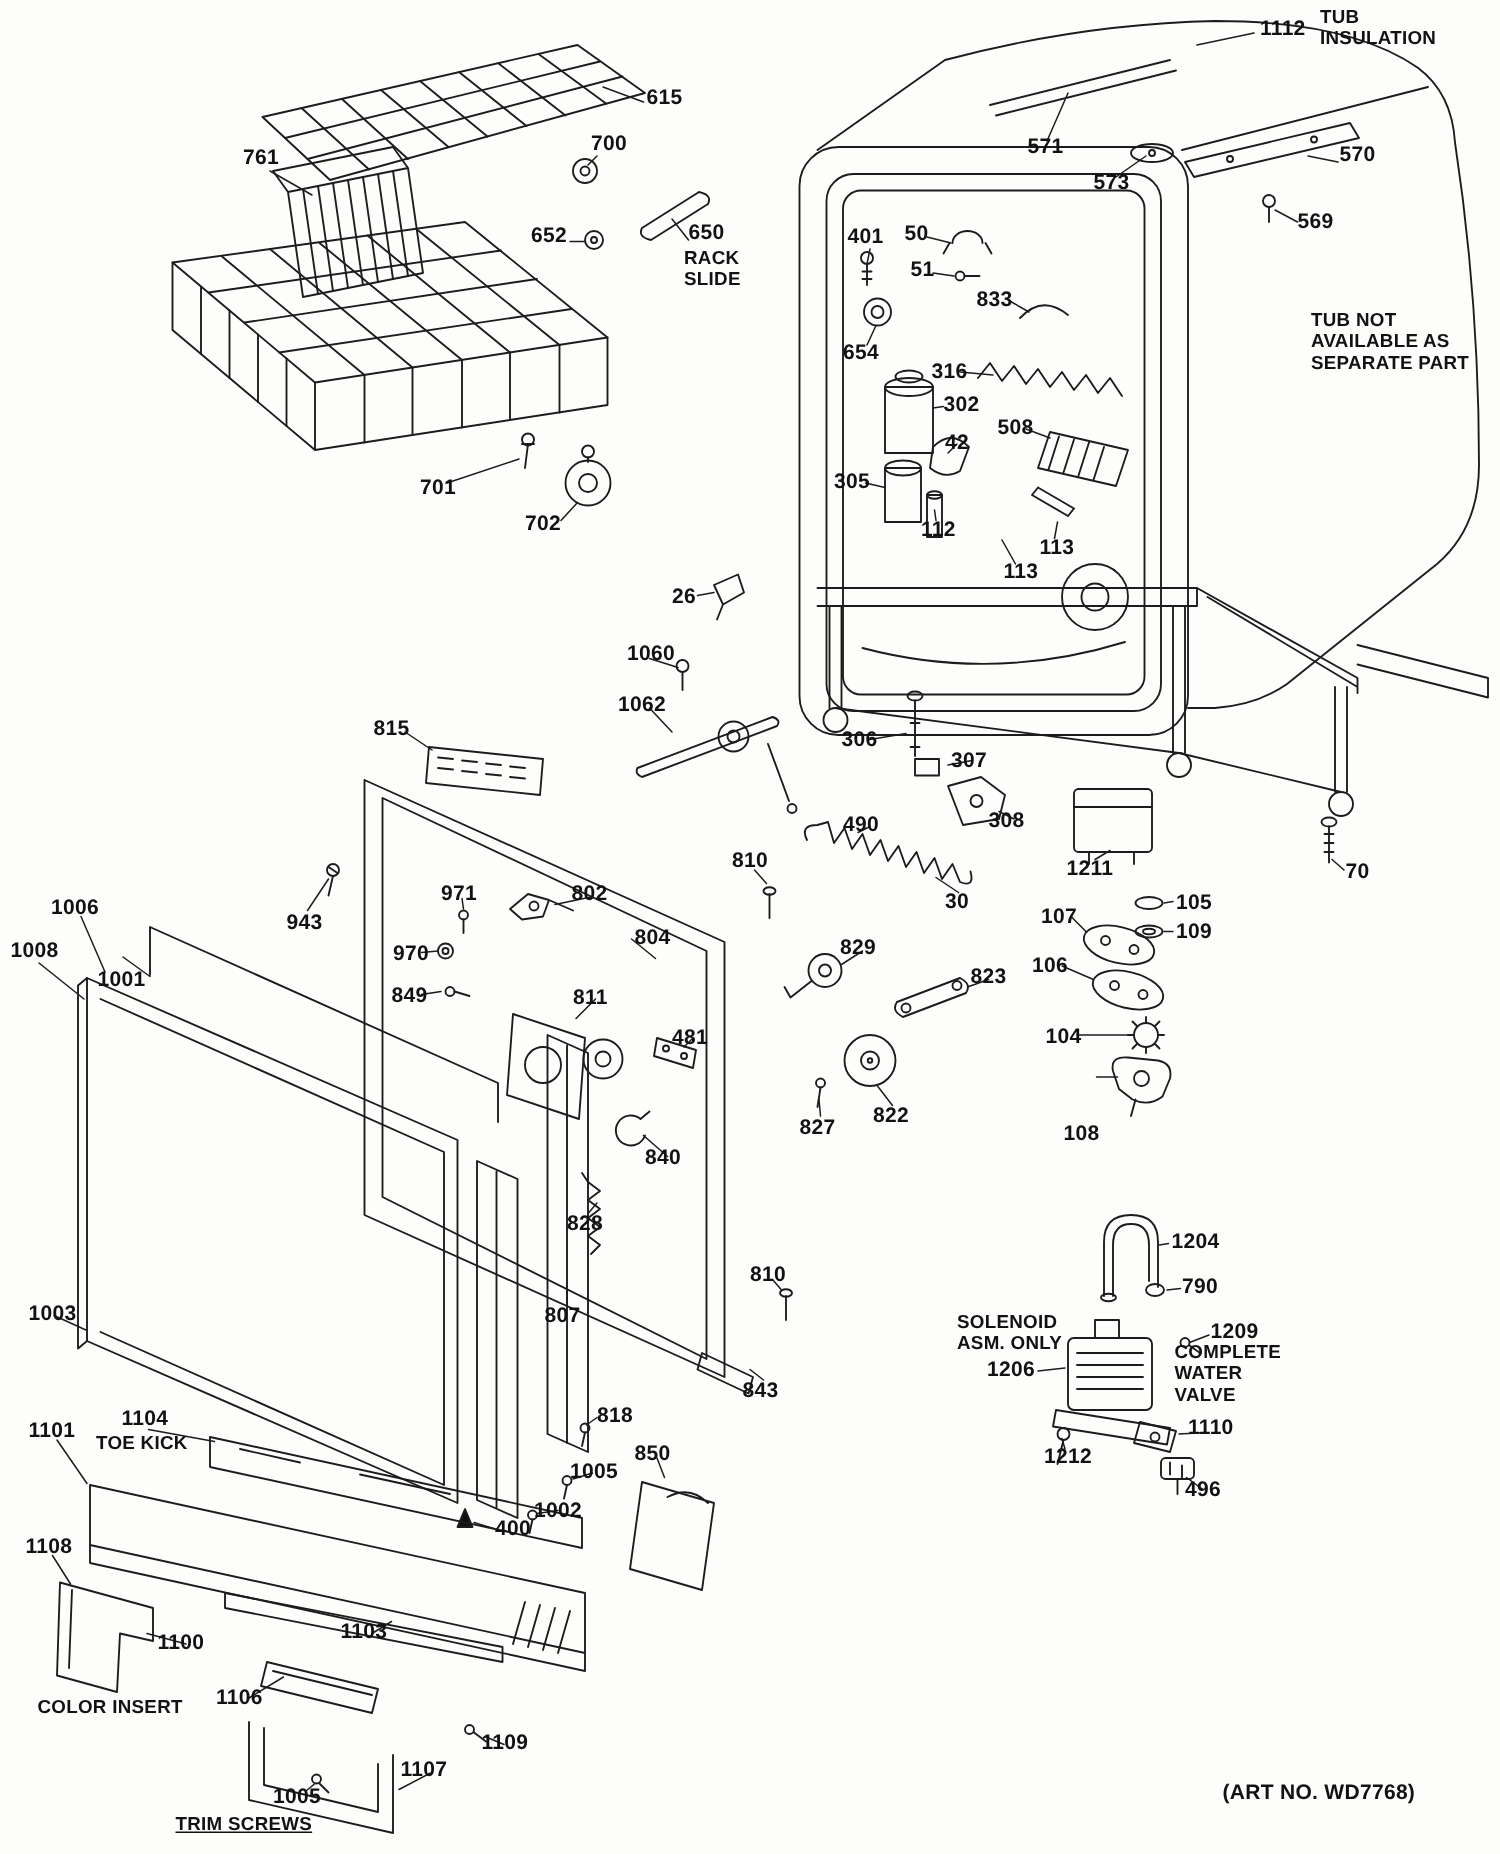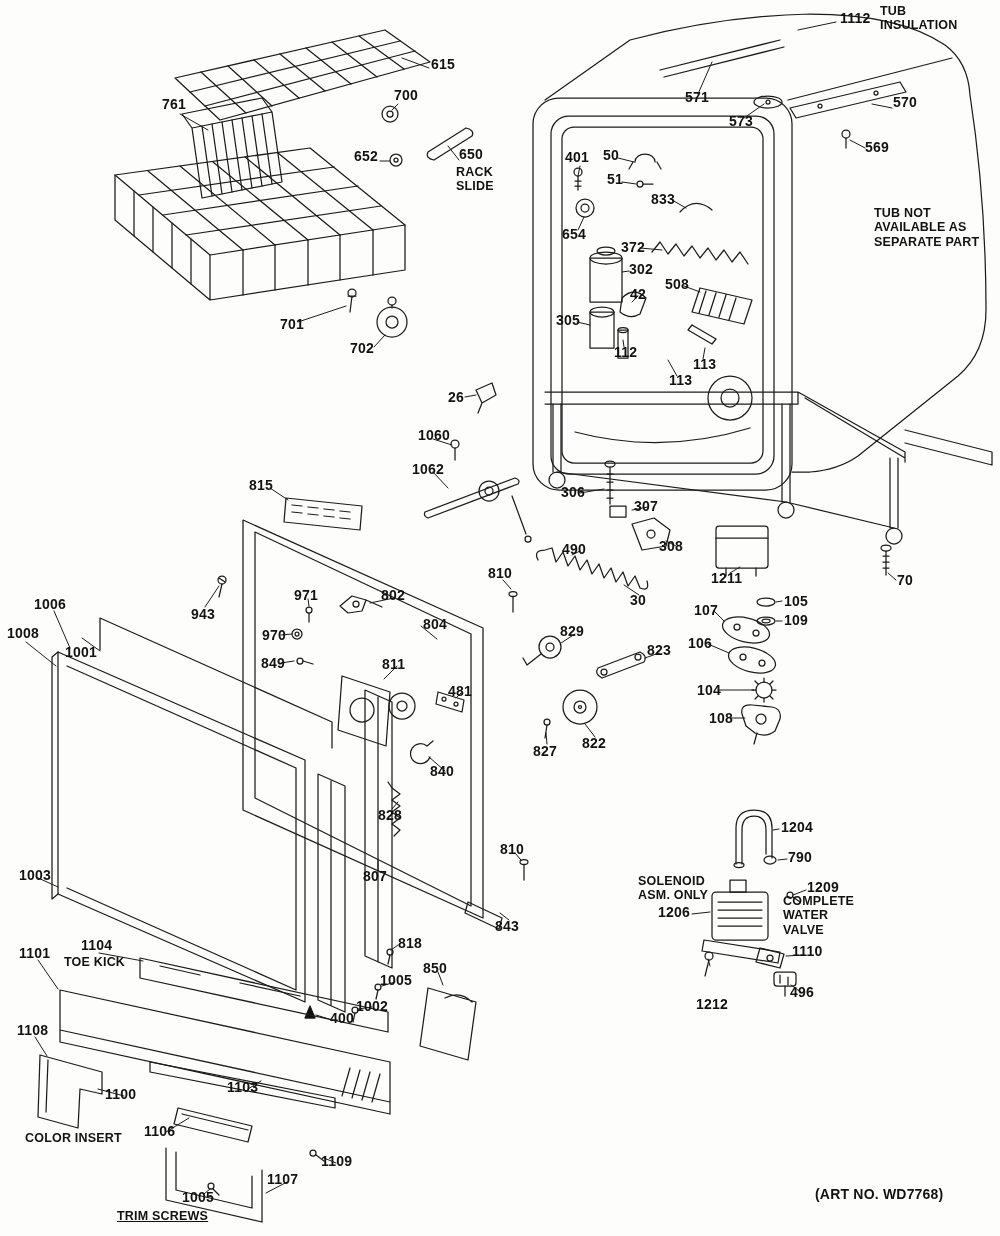--- a/index.html
+++ b/index.html
@@ -274,21 +274,21 @@
 <div class="lbl" style="left:893px;top:94px">570</div>
 <div class="lbl" style="left:865px;top:139px">569</div>
 <div class="lbl" style="left:565px;top:149px">401</div>
 <div class="lbl" style="left:603px;top:147px">50</div>
 <div class="lbl" style="left:607px;top:171px">51</div>
 <div class="lbl" style="left:651px;top:191px">833</div>
 <div class="lbl small center" style="left:874px;top:206px">TUB NOT
 AVAILABLE AS
 SEPARATE PART</div>
 <div class="lbl" style="left:562px;top:226px">654</div>
-<div class="lbl" style="left:621px;top:239px">372</div>
+<div class="lbl" style="left:621px;top:239px">316</div>
 <div class="lbl" style="left:629px;top:261px">302</div>
 <div class="lbl" style="left:630px;top:286px">42</div>
 <div class="lbl" style="left:665px;top:276px">508</div>
 <div class="lbl" style="left:556px;top:312px">305</div>
 <div class="lbl" style="left:614px;top:344px">112</div>
 <div class="lbl" style="left:693px;top:356px">113</div>
 <div class="lbl" style="left:669px;top:372px">113</div>
 <div class="lbl" style="left:448px;top:389px">26</div>
 <div class="lbl" style="left:418px;top:427px">1060</div>
 <div class="lbl" style="left:412px;top:461px">1062</div>
@@ -297,21 +297,21 @@
 <div class="lbl" style="left:659px;top:538px">308</div>
 <div class="lbl" style="left:562px;top:541px">490</div>
 <div class="lbl" style="left:630px;top:592px">30</div>
 <div class="lbl" style="left:711px;top:570px">1211</div>
 <div class="lbl" style="left:897px;top:572px">70</div>
 <div class="lbl" style="left:784px;top:593px">105</div>
 <div class="lbl" style="left:784px;top:612px">109</div>
 <div class="lbl" style="left:694px;top:602px">107</div>
 <div class="lbl" style="left:688px;top:635px">106</div>
 <div class="lbl" style="left:697px;top:682px">104</div>
-<div class="lbl" style="left:709px;top:710px">108</div>
+<div class="lbl" style="left:709px;top:747px">108</div>
 <div class="lbl" style="left:249px;top:477px">815</div>
 <div class="lbl" style="left:191px;top:606px">943</div>
 <div class="lbl" style="left:294px;top:587px">971</div>
 <div class="lbl" style="left:262px;top:627px">970</div>
 <div class="lbl" style="left:261px;top:655px">849</div>
 <div class="lbl" style="left:381px;top:587px">802</div>
 <div class="lbl" style="left:423px;top:616px">804</div>
 <div class="lbl" style="left:382px;top:656px">811</div>
 <div class="lbl" style="left:448px;top:683px">481</div>
 <div class="lbl" style="left:488px;top:565px">810</div>
@@ -347,18 +347,18 @@
 <div class="lbl small underline" style="left:117px;top:1209px">TRIM SCREWS</div>
 <div class="lbl" style="left:781px;top:819px">1204</div>
 <div class="lbl" style="left:788px;top:849px">790</div>
 <div class="lbl" style="left:807px;top:879px">1209</div>
 <div class="lbl small center" style="left:638px;top:874px">SOLENOID
 ASM. ONLY</div>
 <div class="lbl" style="left:658px;top:904px">1206</div>
 <div class="lbl small center" style="left:783px;top:894px">COMPLETE
 WATER
 VALVE</div>
-<div class="lbl" style="left:696px;top:996px">1212</div>
+<div class="lbl" style="left:696px;top:962px">1212</div>
 <div class="lbl" style="left:792px;top:943px">1110</div>
 <div class="lbl" style="left:790px;top:984px">496</div>
 <div class="lbl" style="left:815px;top:1186px">(ART NO. WD7768)</div>
 
 </div>
 
 </body></html>

